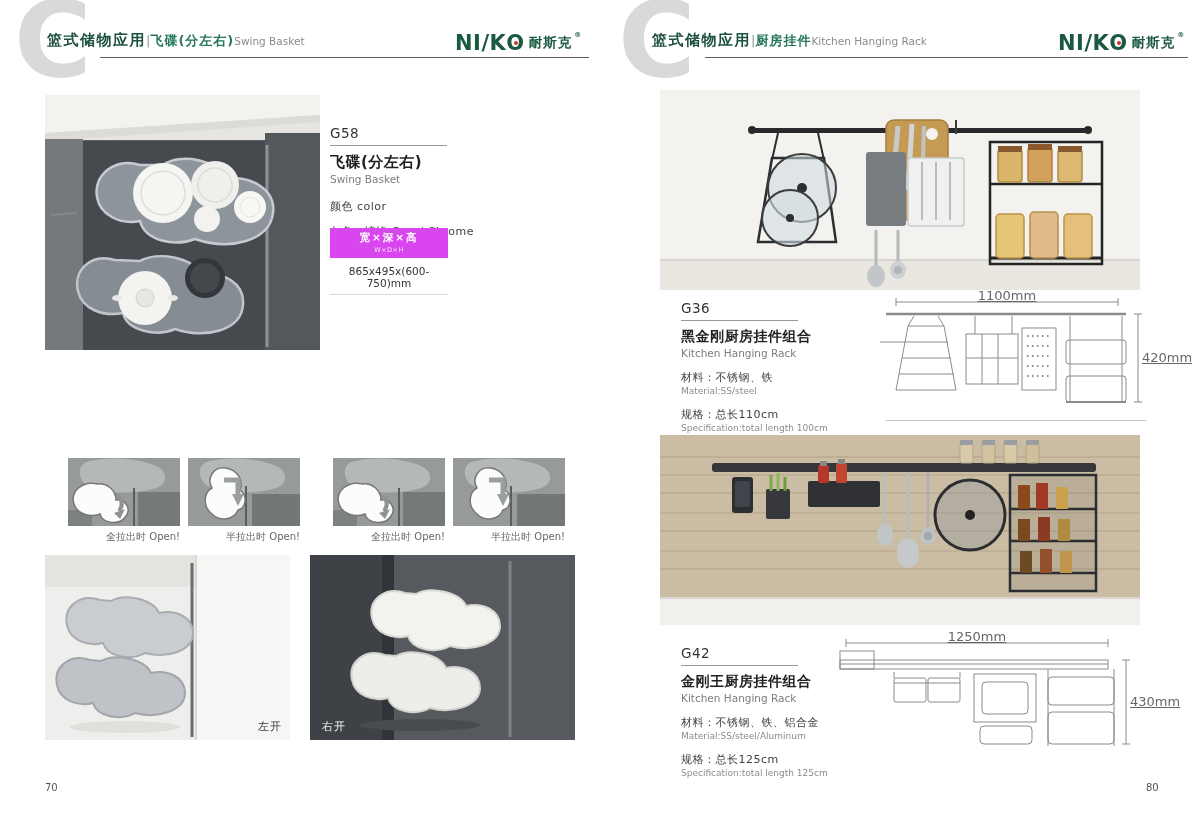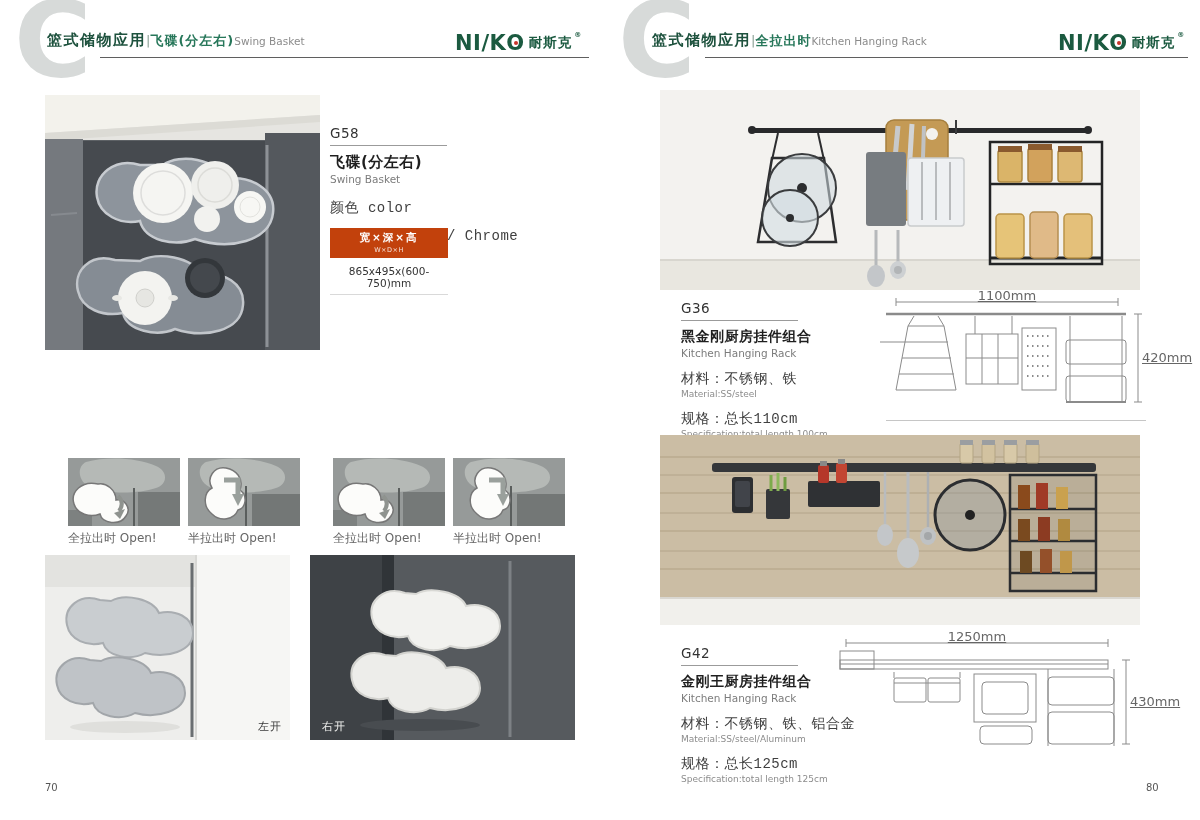--- a/index.html
+++ b/index.html
@@ -21,33 +21,33 @@
   .logo-o{position:relative;display:inline-block;}
   .logo-o::after{content:'';position:absolute;left:50%;top:52%;width:4px;height:4px;
                  margin:-2px 0 0 -2px;background:#c8352a;border-radius:50%;}
   .logo-cn{font-size:13.5px;letter-spacing:1px;}
   .logo-reg{font-size:7px;align-self:flex-start;margin-left:-2px;}
   
   .code{font-size:13.5px;color:#333;letter-spacing:.5px;}
   .code-line{width:117px;height:1px;background:#9b9b9b;margin:4px 0 7px;}
   .pname-cn{font-size:15px;font-weight:bold;color:#1f1f1f;letter-spacing:.5px;}
   .pname-en{font-size:10.5px;color:#7c7c7c;margin-top:1px;}
-  .meta-cn{font-size:14px;color:#3f3f3f;letter-spacing:.5px;font-family:Liberation Mono, monospace;}
+  .meta-cn{font-size:11px;color:#3f3f3f;letter-spacing:.5px;}
   .meta-en{font-size:9px;color:#8c8c8c;margin-top:1px;}
   .gap14{margin-top:14px;}
   .gap10{margin-top:11px;}
   
   .spec-table{display:flex;gap:9px;}
-  .spec-head{background:#c2410c;color:#fff;text-align:center;padding:3px 0 4px;}
+  .spec-head{background:#d946ef;color:#fff;text-align:center;padding:3px 0 4px;}
   .spec-head .cnh{font-size:10.5px;font-weight:bold;letter-spacing:2px;}
   .spec-head .enh{font-size:6.5px;opacity:.85;margin-top:1px;letter-spacing:.5px;}
   .spec-val{text-align:center;font-size:10.5px;color:#333;padding:7px 0 5px;
             border-bottom:1px solid #d9d9d9;background:#fff;}
   
-  .diag-cap{font-size:12px;color:#666;text-align:left;white-space:nowrap;}
+  .diag-cap{font-size:10px;color:#666;text-align:right;white-space:nowrap;}
   
   .photo-label{font-size:11px;letter-spacing:1px;}
   .pagenum{font-size:10px;color:#555;}
   
   .dim-label{font-size:13px;color:#666;white-space:nowrap;text-decoration:underline;}
   .photo svg{display:block;}
   .divider{height:1px;background:#c6c6c6;}
 </style>
 </head>
 <body>
@@ -198,21 +198,21 @@
 
     <div class="abs pagenum" style="left:45px;top:782px;">70</div>
   </div>
 
   <div>
     <div class="abs watermark" style="left:618px;top:-12px;">C</div>
 
     <div class="abs page-hdr" style="left:652px;top:31px;">
       <span class="hdr-cat">篮式储物应用</span>
       <span class="hdr-sep">|</span>
-      <span class="hdr-sub">全拉出时</span>
+      <span class="hdr-sub">厨房挂件</span>
       <span class="hdr-en">Kitchen Hanging Rack</span>
     </div>
     <div class="abs hdr-line" style="left:705px;top:57px;width:483px;"></div>
 
     <div class="abs logo" style="left:1058px;top:31px;">
       <span class="logo-latin"><span>NI/K</span><span class="logo-o">O</span></span>
       <span class="logo-cn">耐斯克</span>
       <span class="logo-reg">®</span>
     </div>
 

